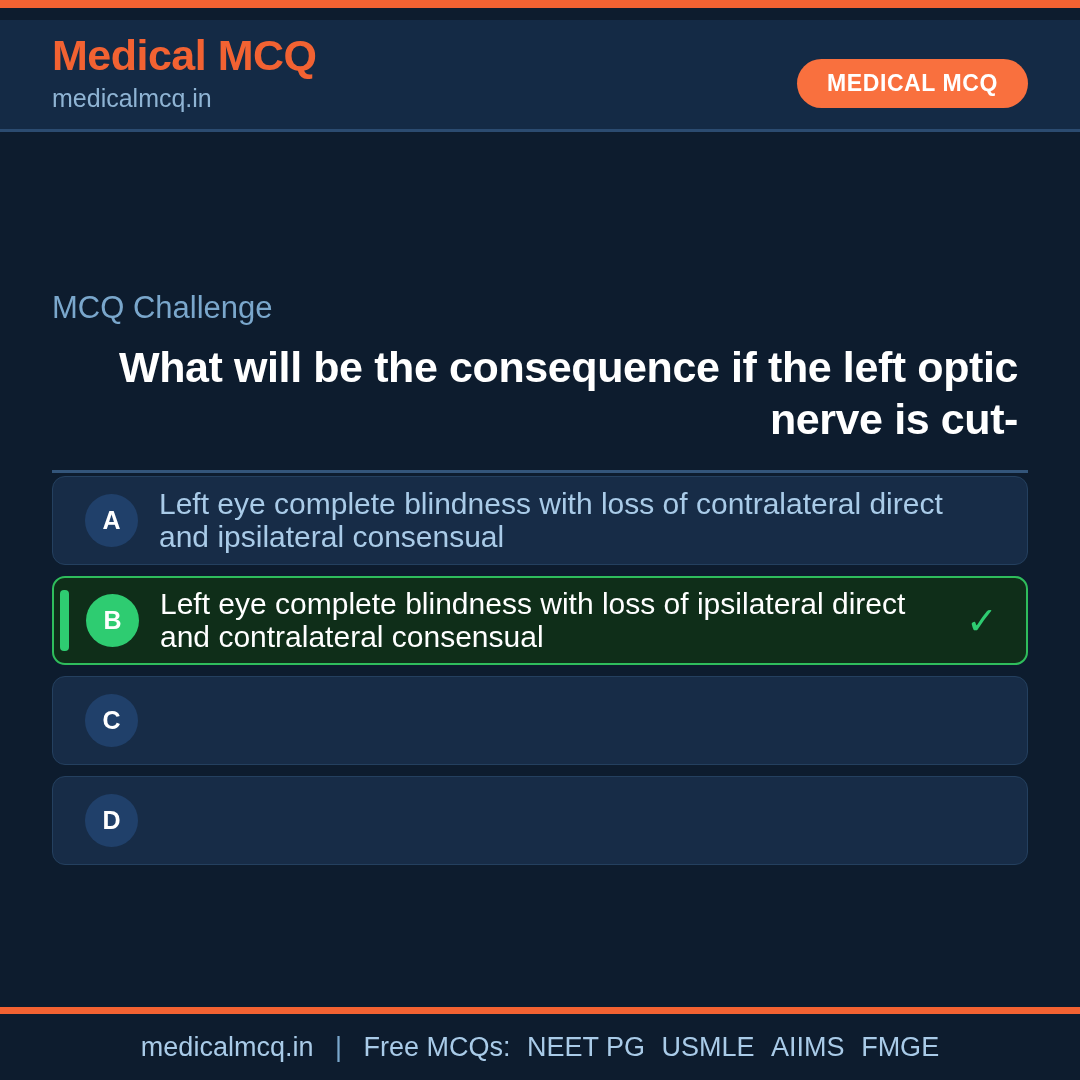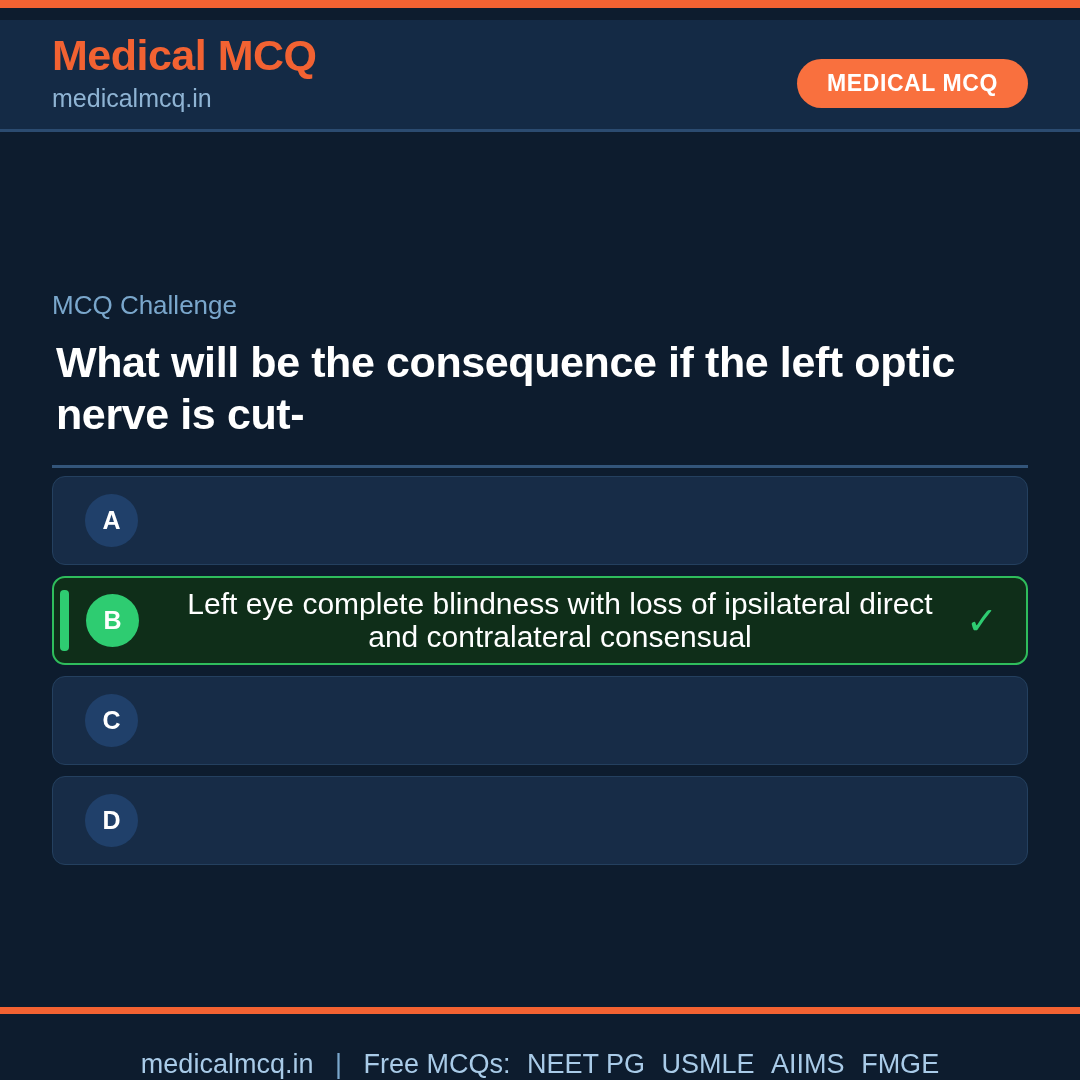--- a/index.html
+++ b/index.html
@@ -69,32 +69,33 @@
   }
 
   
   .question-zone {
     position: absolute;
     left: 52px;
     top: 292px;
     width: 976px;
   }
   .kicker {
-    font-size: 26px;
+    font-size: 31px;
     color: #7aa7cc;
     line-height: 1.0;
     margin-bottom: 18px;
   }
   .question-text {
     font-size: 43px;
     font-weight: bold;
     color: #ffffff;
     line-height: 1.22;
     letter-spacing: -0.4px;
-    margin: 4px;
+    margin: 10px;
+    text-align: right;
   }
   .divider {
     margin-top: 24px;
     height: 3px;
     background: #33557a;
     width: 976px;
   }
 
   
   .options {
@@ -153,21 +154,20 @@
     color: #ffffff;
   }
   .option-text {
     flex: 1 1 auto;
     font-size: 30px;
     color: #a9cbe8;
     line-height: 1.07;
   }
   .option.correct .option-text {
     color: #ffffff;
-    text-align: center;
   }
   .check {
     flex: 0 0 auto;
     width: 44px;
     text-align: center;
     font-size: 38px;
     color: #2ecc71;
     line-height: 1.0;
     visibility: hidden;
   }
@@ -185,21 +185,21 @@
     background: #f26232;
   }
   .footer {
     position: absolute;
     left: 0;
     bottom: 0;
     width: 1080px;
     height: 66px;
     background: #0d1c2e;
     display: flex;
-    align-items: flex-end;
+    align-items: center;
     justify-content: center;
   }
   .footer-inner {
     font-size: 27px;
     color: #a9cbe8;
     white-space: nowrap;
   }
   .footer-sep {
     padding: 0 14px;
     color: #7aa7cc;
@@ -223,20 +223,21 @@
   <div class="kicker">MCQ Challenge</div>
   <div class="question-text">What will be the consequence if the left optic nerve is cut-</div>
   <div class="divider"></div>
 </div>
 
 <div class="options">
 
   <div class="option">
 
     <div class="badge">A</div>
+    <div class="option-text">Left eye complete blindness with loss of contralateral direct and ipsilateral consensual</div>
     <div class="check"></div>
   </div>
 
   <div class="option correct">
     <div class="accent-bar"></div>
     <div class="badge">B</div>
     <div class="option-text">Left eye complete blindness with loss of ipsilateral direct and contralateral consensual</div>
     <div class="check">✓</div>
   </div>
 

